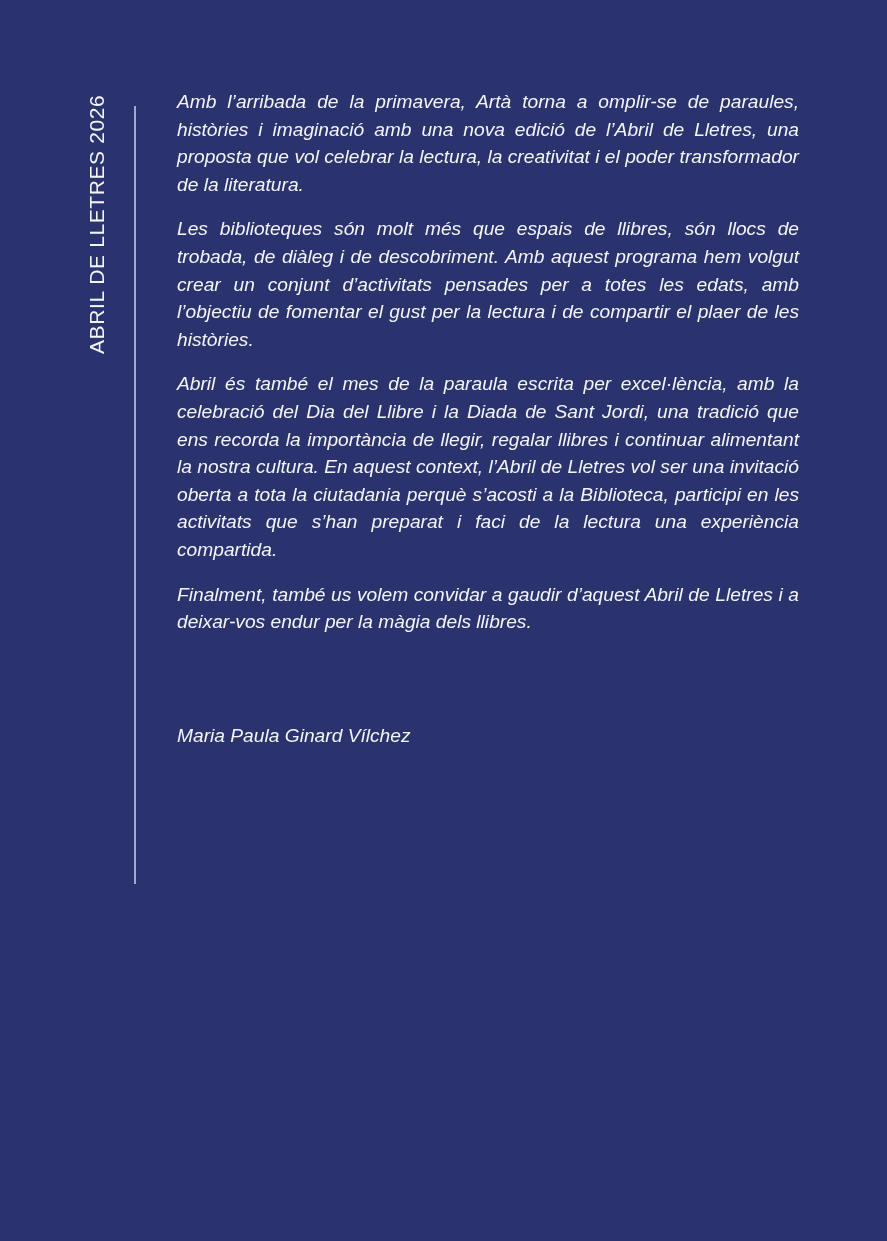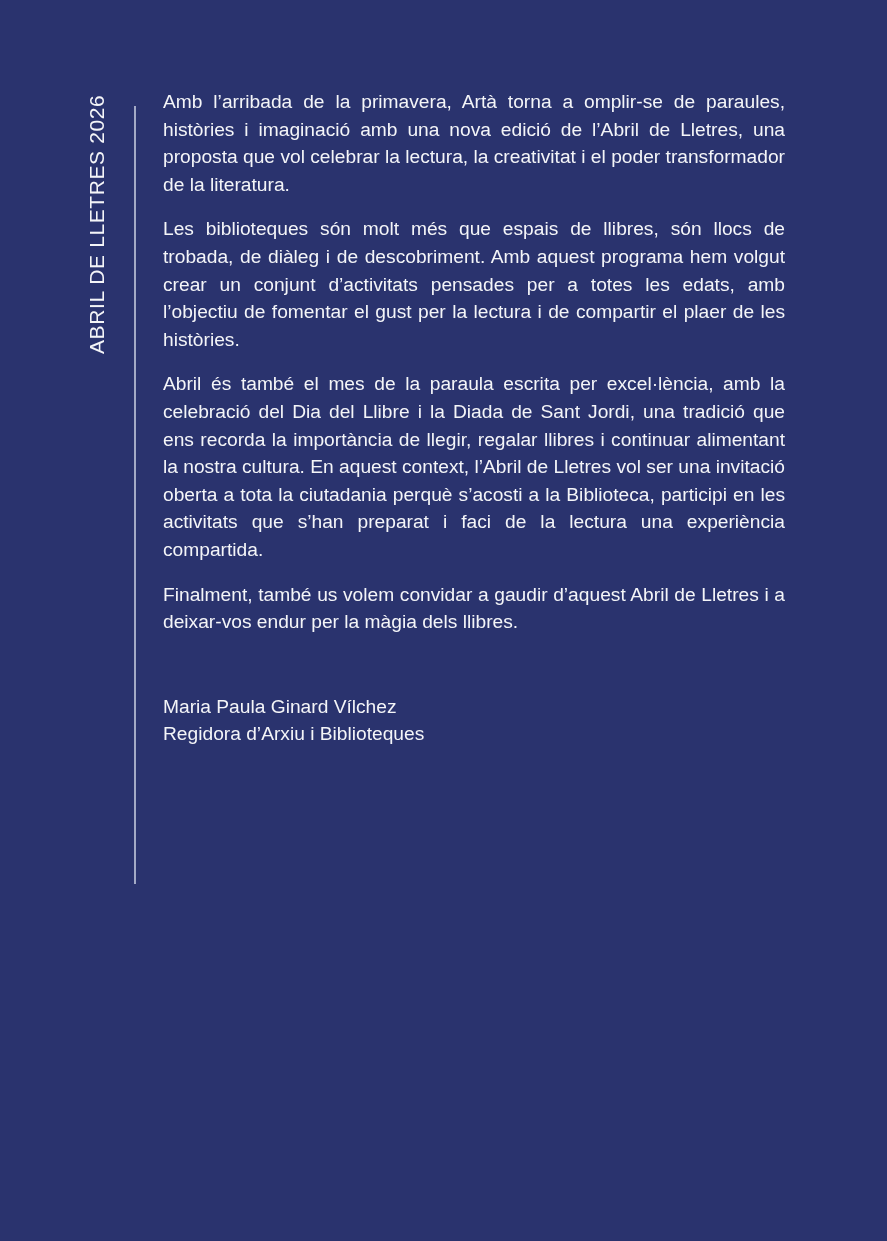--- a/index.html
+++ b/index.html
@@ -35,38 +35,39 @@
   .vertical-rule {
     position: absolute;
     left: 134px;
     top: 106px;
     width: 2px;
     height: 778px;
     background: #A3AAC6;
   }
   .content {
     position: absolute;
-    left: 163px;
+    left: 177px;
     top: 88px;
     width: 622px;
     color: #F4F5F8;
+    font-style: italic;
   }
   .content p {
     margin: 0 0 17px 0;
     font-size: 19.2px;
     line-height: 27.6px;
     text-align: justify;
     text-justify: inter-word;
     font-weight: 400;
   }
   .content p:last-of-type {
     margin-bottom: 4px;
   }
   .signature {
-    margin-top: 57px;
+    margin-top: 86px;
     font-size: 19.2px;
     line-height: 27.6px;
     text-align: left;
   }
   .signature div {
     white-space: nowrap;
   }
 </style>
 </head>
 <body>
@@ -78,17 +79,16 @@
   <div class="vertical-rule"></div>
 
   <div class="content">
     <p>Amb l’arribada de la primavera, Artà torna a omplir-se de paraules, històries i imaginació amb una nova edició de l’Abril de Lletres, una proposta que vol celebrar la lectura, la creativitat i el poder transformador de la literatura.</p>
     <p>Les biblioteques són molt més que espais de llibres, són llocs de trobada, de diàleg i de descobriment. Amb aquest programa hem volgut crear un conjunt d’activitats pensades per a totes les edats, amb l’objectiu de fomentar el gust per la lectura i de compartir el plaer de les històries.</p>
     <p>Abril és també el mes de la paraula escrita per excel·lència, amb la celebració del Dia del Llibre i la Diada de Sant Jordi, una tradició que ens recorda la importància de llegir, regalar llibres i continuar alimentant la nostra cultura. En aquest context, l’Abril de Lletres vol ser una invitació oberta a tota la ciutadania perquè s’acosti a la Biblioteca, participi en les activitats que s’han preparat i faci de la lectura una experiència compartida.</p>
     <p>Finalment, també us volem convidar a gaudir d’aquest Abril de Lletres i a deixar-vos endur per la màgia dels llibres.</p>
 
     <div class="signature">
       <div>Maria Paula Ginard Vílchez</div>
-      <div>Regidora d’Arxiu i Biblioteques</div>
     </div>
   </div>
 
 </div>
 
 </body></html>

